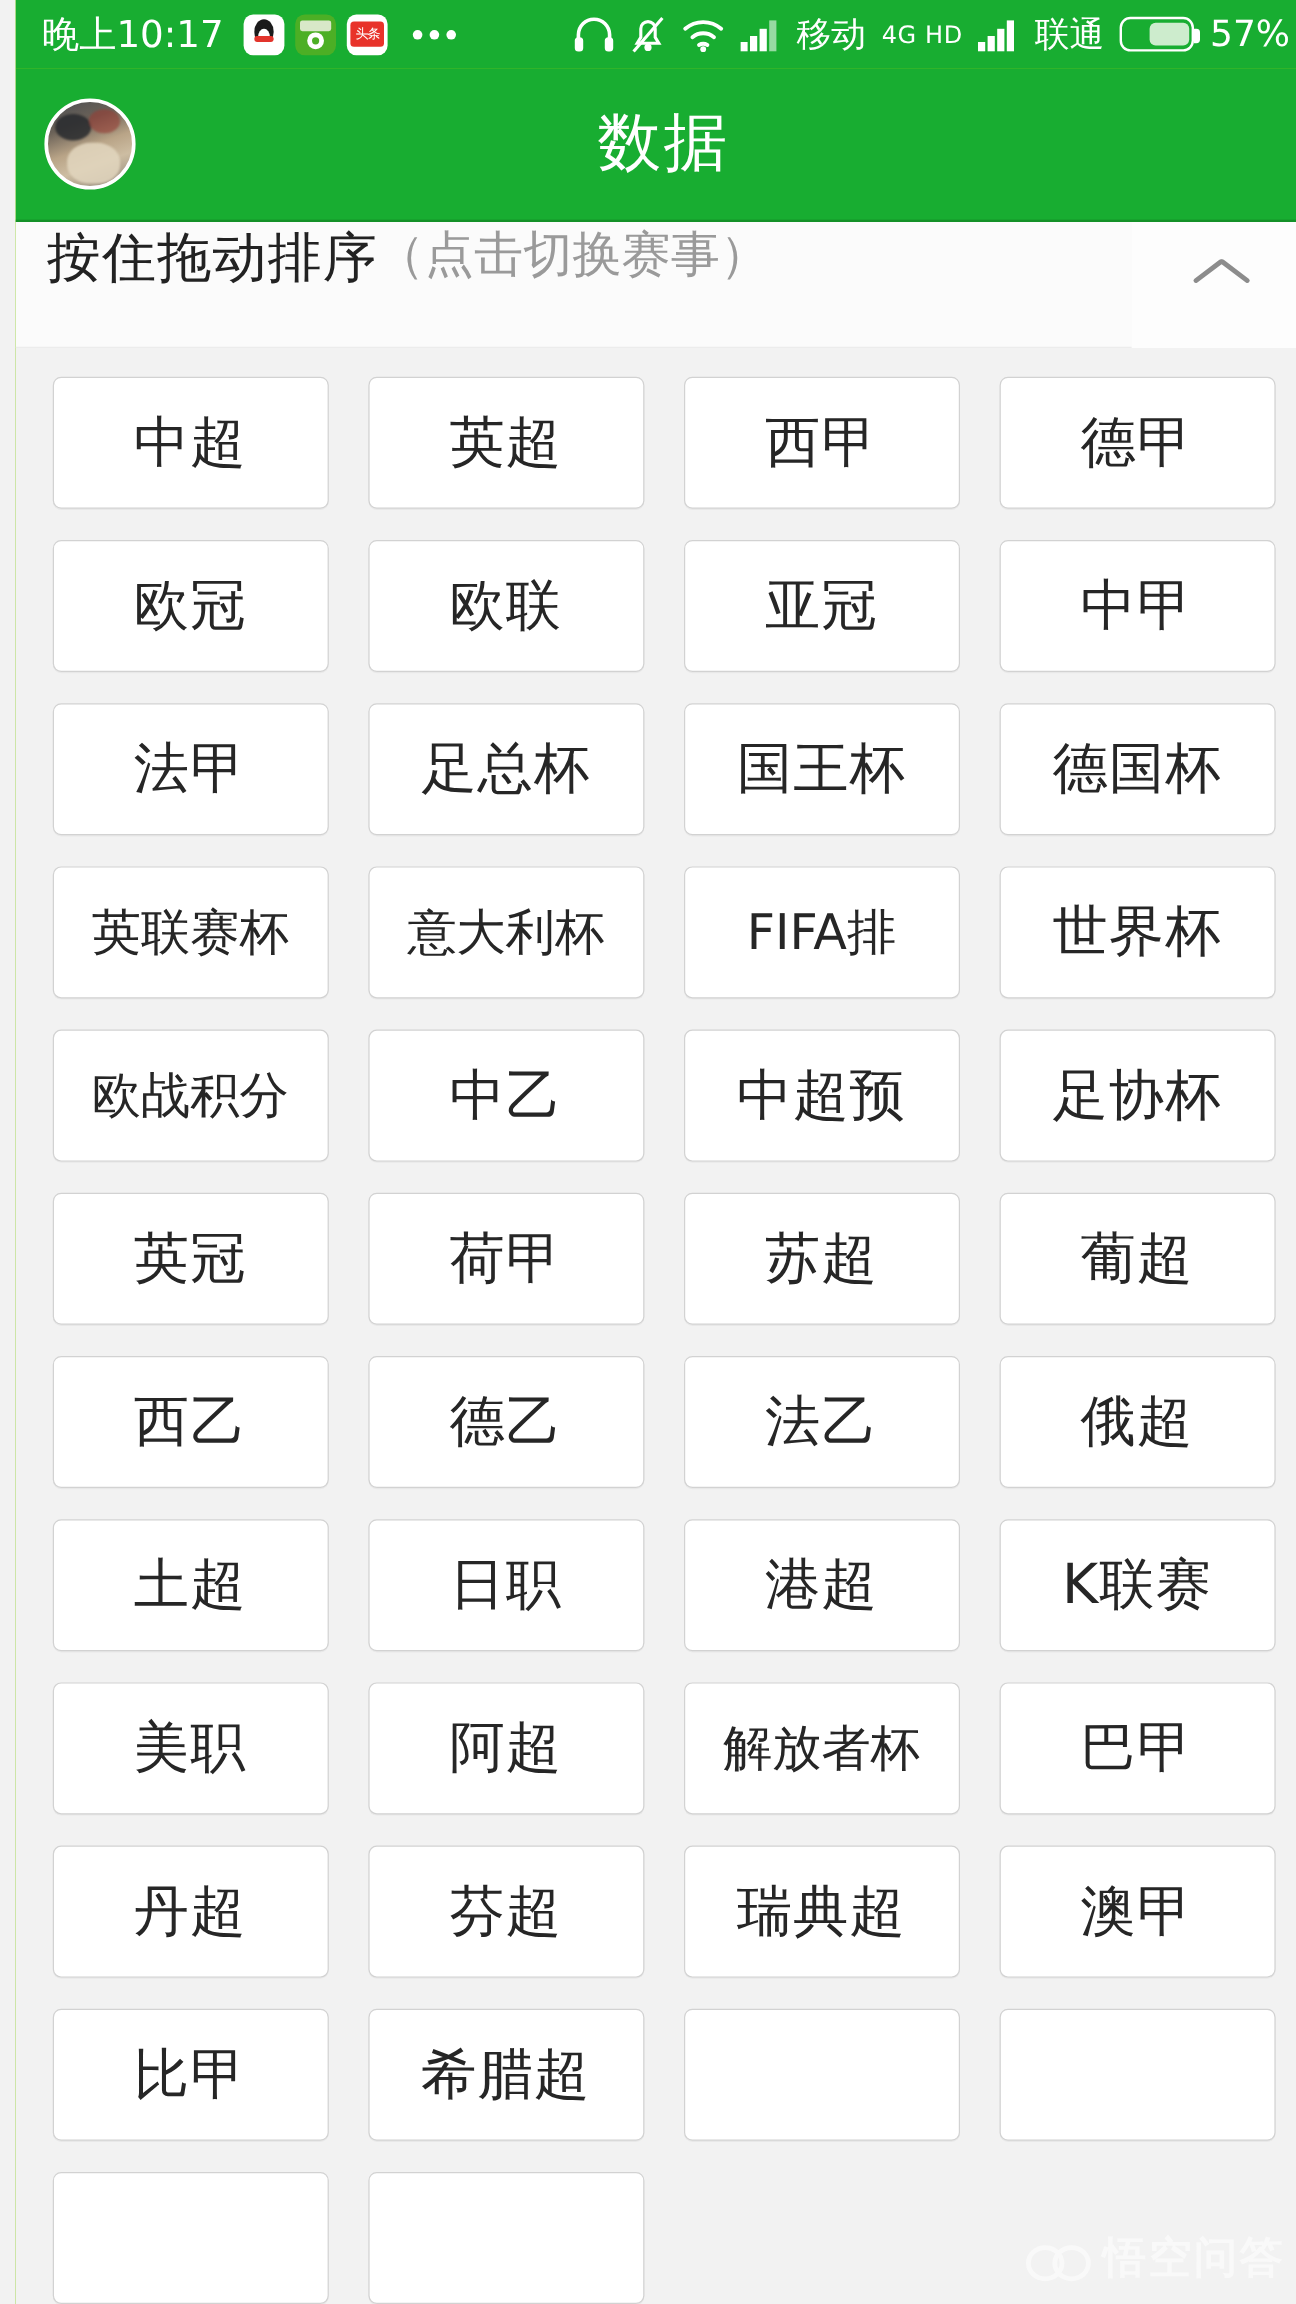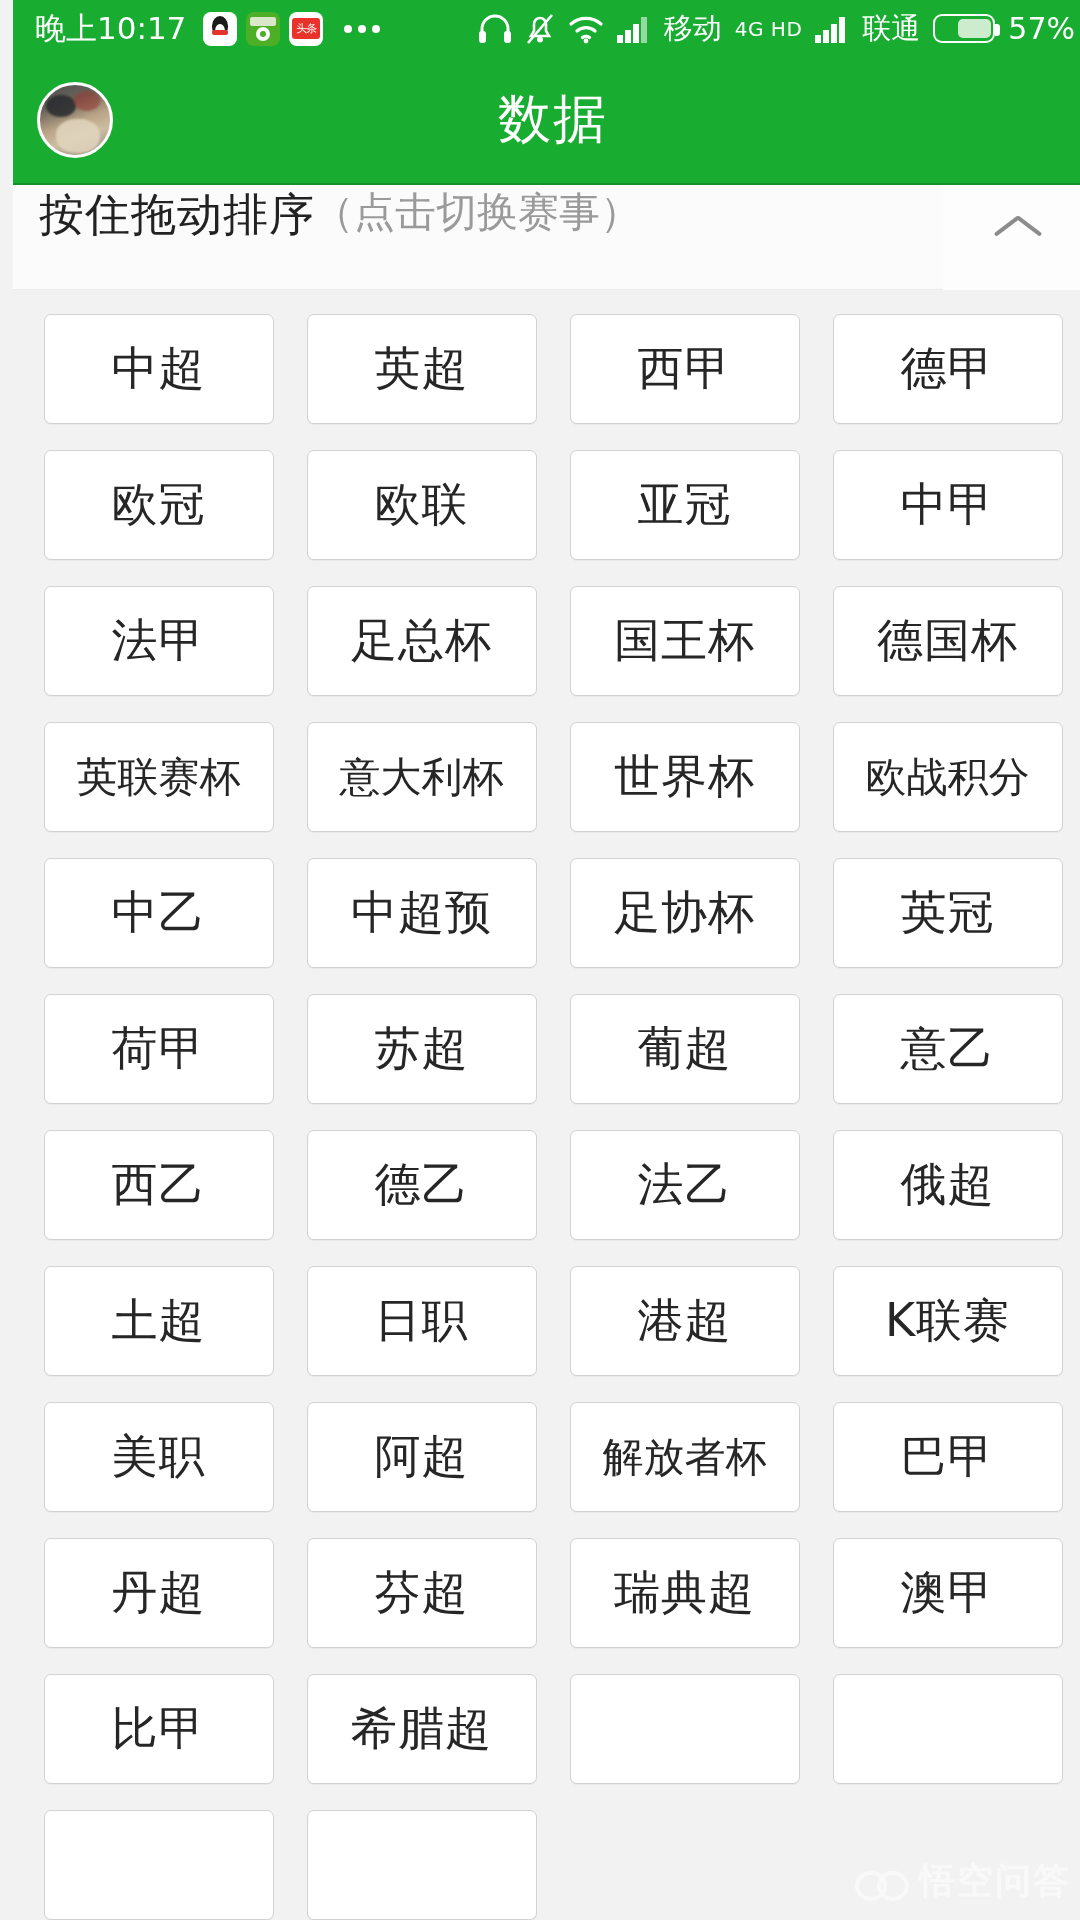--- a/index.html
+++ b/index.html
@@ -222,30 +222,30 @@
         <div class="cell">欧冠</div>
         <div class="cell">欧联</div>
         <div class="cell">亚冠</div>
         <div class="cell">中甲</div>
         <div class="cell">法甲</div>
         <div class="cell">足总杯</div>
         <div class="cell">国王杯</div>
         <div class="cell">德国杯</div>
         <div class="cell small">英联赛杯</div>
         <div class="cell small">意大利杯</div>
+        <div class="cell small">FIFA排</div>
         <div class="cell">世界杯</div>
         <div class="cell small">欧战积分</div>
         <div class="cell">中乙</div>
         <div class="cell">中超预</div>
         <div class="cell">足协杯</div>
         <div class="cell">英冠</div>
         <div class="cell">荷甲</div>
         <div class="cell">苏超</div>
         <div class="cell">葡超</div>
-        <div class="cell">意乙</div>
         <div class="cell">西乙</div>
         <div class="cell">德乙</div>
         <div class="cell">法乙</div>
         <div class="cell">俄超</div>
         <div class="cell">土超</div>
         <div class="cell">日职</div>
         <div class="cell">港超</div>
         <div class="cell">K联赛</div>
         <div class="cell">美职</div>
         <div class="cell">阿超</div>

